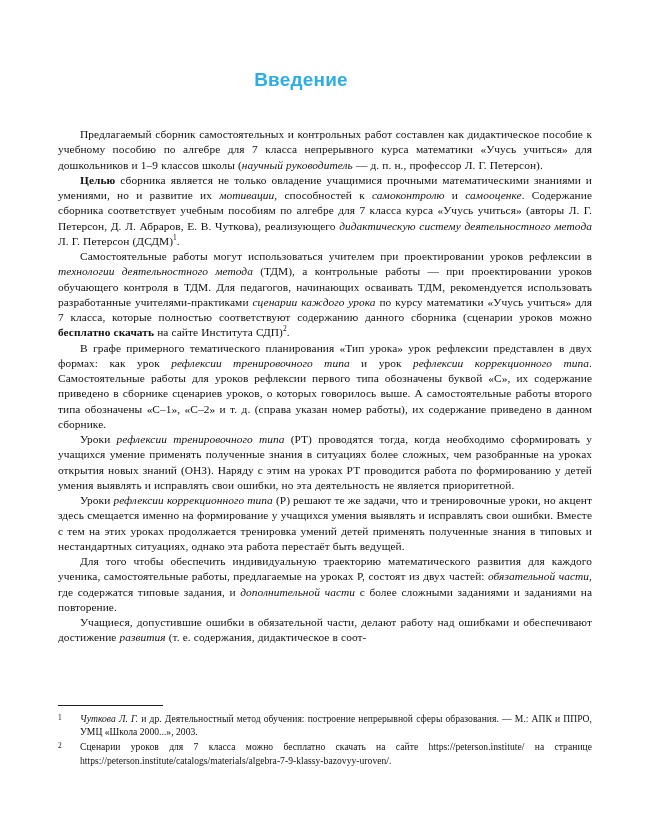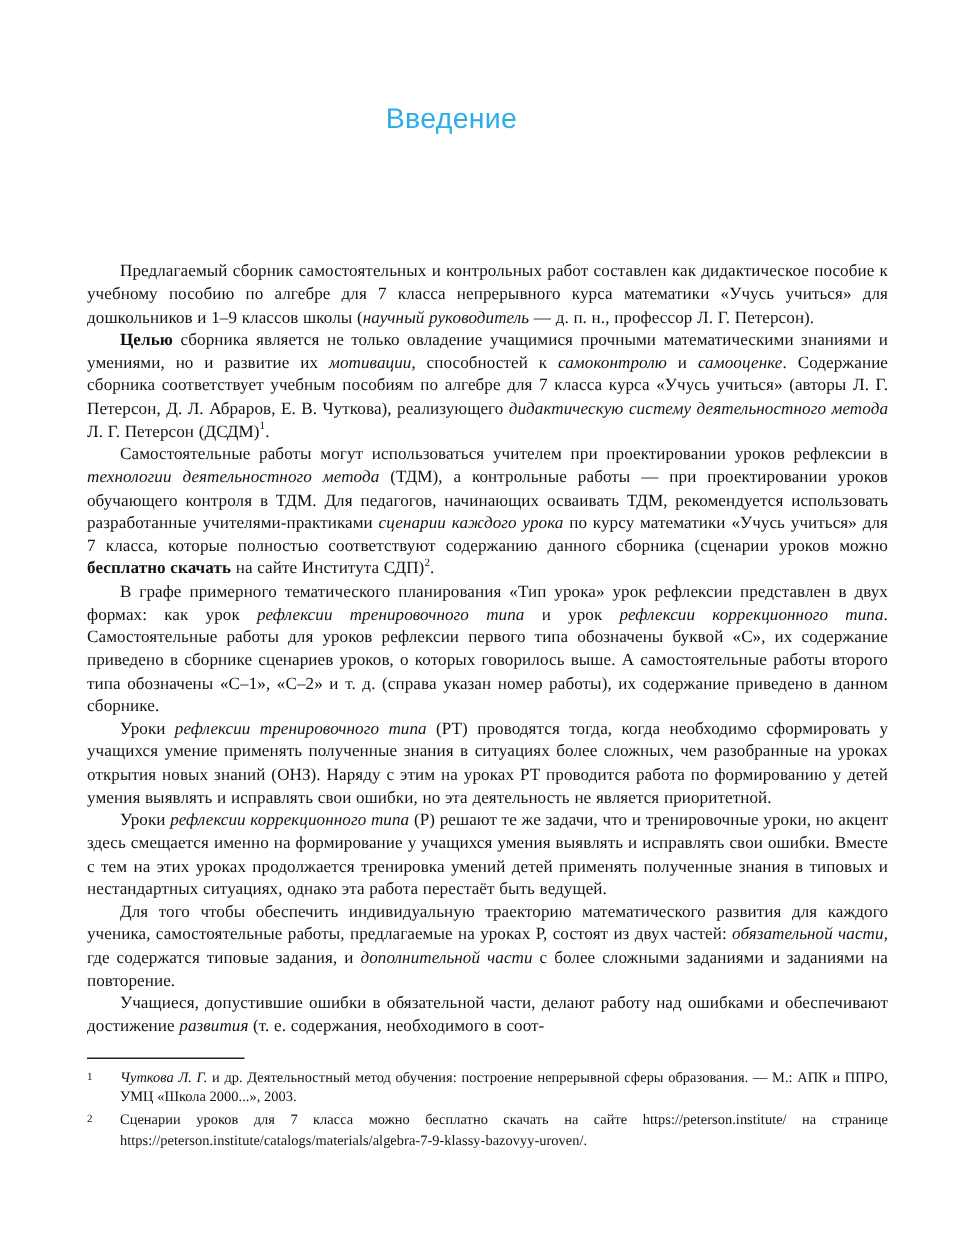--- a/index.html
+++ b/index.html
@@ -25,32 +25,31 @@
     background: #ffffff;
   }
 
   .page-title {
     position: absolute;
     left: 0;
     top: 56px;
     width: 602px;
     text-align: center;
     font-family: "Liberation Sans", "DejaVu Sans", sans-serif;
-    font-weight: normal;
+    font-weight: bold;
     font-size: 19px;
     letter-spacing: 0.2px;
     color: #2cade3;
   }
 
   .body-block {
     position: absolute;
     left: 58px;
     top: 127px;
     width: 534px;
-    margin-top: 47px;
   }
 
   p.para {
     margin: 0;
     padding: 0;
     text-indent: 22px;
     text-align: justify;
     text-justify: inter-word;
     font-size: 11.4px;
     line-height: 15.25px;
@@ -111,21 +110,21 @@
   <h1 class="page-title" style="color: rgb(44, 173, 227);">Введение</h1>
 
   <div class="body-block">
       <p class="para"><span>Предлагаемый сборник самостоятельных и контрольных работ составлен как дидактическое пособие к учебному пособию по алгебре для 7 класса непрерывного курса математики «Учусь учиться» для дошкольников и 1–9 классов школы (</span><em class="it">научный руководитель</em><span> — д. п. н., профессор Л. Г. Петерсон).</span></p>
       <p class="para"><strong class="bd">Целью</strong><span> сборника является не только овладение учащимися прочными математическими знаниями и умениями, но и развитие их </span><em class="it">мотивации</em><span>, способностей к </span><em class="it">самоконтролю</em><span> и </span><em class="it">самооценке</em><span>. Содержание сборника соответствует учебным пособиям по алгебре для 7 класса курса «Учусь учиться» (авторы Л. Г. Петерсон, Д. Л. Абраров, Е. В. Чуткова), реализующего </span><em class="it">дидактическую систему деятельностного метода</em><span> Л. Г. Петерсон (ДСДМ)</span><sup class="fn-ref">1</sup><span>.</span></p>
       <p class="para"><span>Самостоятельные работы могут использоваться учителем при проектировании уроков рефлексии в </span><em class="it">технологии деятельностного метода</em><span> (ТДМ), а контрольные работы — при проектировании уроков обучающего контроля в ТДМ. Для педагогов, начинающих осваивать ТДМ, рекомендуется использовать разработанные учителями-практиками </span><em class="it">сценарии каждого урока</em><span> по курсу математики «Учусь учиться» для 7 класса, которые полностью соответствуют содержанию данного сборника (сценарии уроков можно </span><strong class="bd">бесплатно скачать</strong><span> на сайте Института СДП)</span><sup class="fn-ref">2</sup><span>.</span></p>
       <p class="para"><span>В графе примерного тематического планирования «Тип урока» урок рефлексии представлен в двух формах: как урок </span><em class="it">рефлексии тренировочного типа</em><span> и урок </span><em class="it">рефлексии коррекционного типа</em><span>. Самостоятельные работы для уроков рефлексии первого типа обозначены буквой «С», их содержание приведено в сборнике сценариев уроков, о которых говорилось выше. А самостоятельные работы второго типа обозначены «С–1», «С–2» и т. д. (справа указан номер работы), их содержание приведено в данном сборнике.</span></p>
       <p class="para"><span>Уроки </span><em class="it">рефлексии тренировочного типа</em><span> (РТ) проводятся тогда, когда необходимо сформировать у учащихся умение применять полученные знания в ситуациях более сложных, чем разобранные на уроках открытия новых знаний (ОНЗ). Наряду с этим на уроках РТ проводится работа по формированию у детей умения выявлять и исправлять свои ошибки, но эта деятельность не является приоритетной.</span></p>
       <p class="para"><span>Уроки </span><em class="it">рефлексии коррекционного типа</em><span> (Р) решают те же задачи, что и тренировочные уроки, но акцент здесь смещается именно на формирование у учащихся умения выявлять и исправлять свои ошибки. Вместе с тем на этих уроках продолжается тренировка умений детей применять полученные знания в типовых и нестандартных ситуациях, однако эта работа перестаёт быть ведущей.</span></p>
       <p class="para"><span>Для того чтобы обеспечить индивидуальную траекторию математического развития для каждого ученика, самостоятельные работы, предлагаемые на уроках Р, состоят из двух частей: </span><em class="it">обязательной части</em><span>, где содержатся типовые задания, и </span><em class="it">дополнительной части</em><span> с более сложными заданиями и заданиями на повторение.</span></p>
-      <p class="para"><span>Учащиеся, допустившие ошибки в обязательной части, делают работу над ошибками и обеспечивают достижение </span><em class="it">развития</em><span> (т. е. содержания, необходимого в соот-</span></p>
+      <p class="para"><span>Учащиеся, допустившие ошибки в обязательной части, делают работу над ошибками и обеспечивают достижение </span><em class="it">развития</em><span> (т. е. содержания, дидактическое в соот-</span></p>
     </div>
 
   <div class="footnotes">
     <div class="fn-rule"></div>
     <div class="fn-list">
         <div class="fn-item">
           <span class="fn-num">1</span>
           <span class="fn-body"><em class="it">Чуткова Л. Г.</em><span> и др. Деятельностный метод обучения: построение непрерывной сферы образования. — М.: АПК и ППРО, УМЦ «Школа 2000...», 2003.</span></span>
         </div>
         <div class="fn-item">

